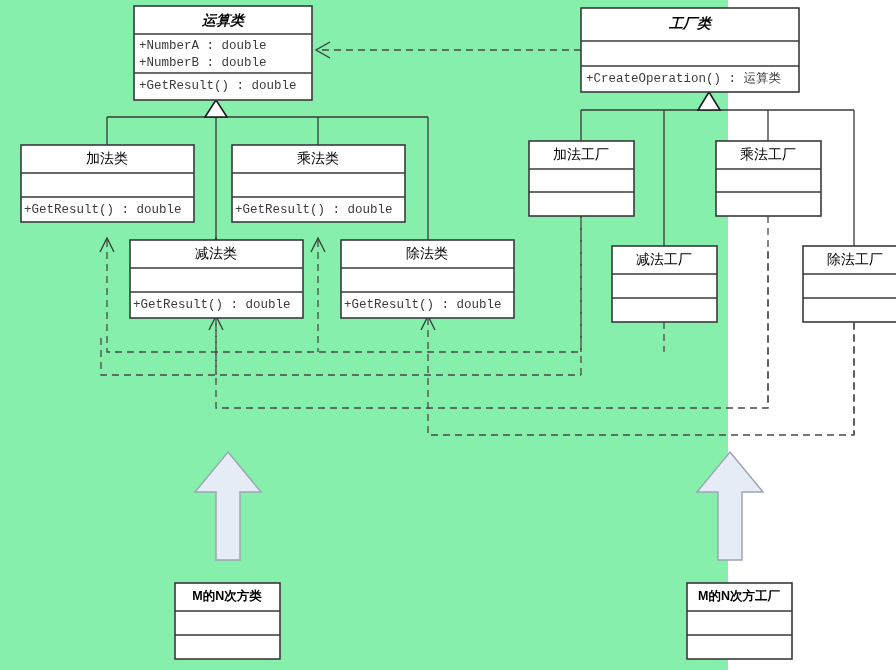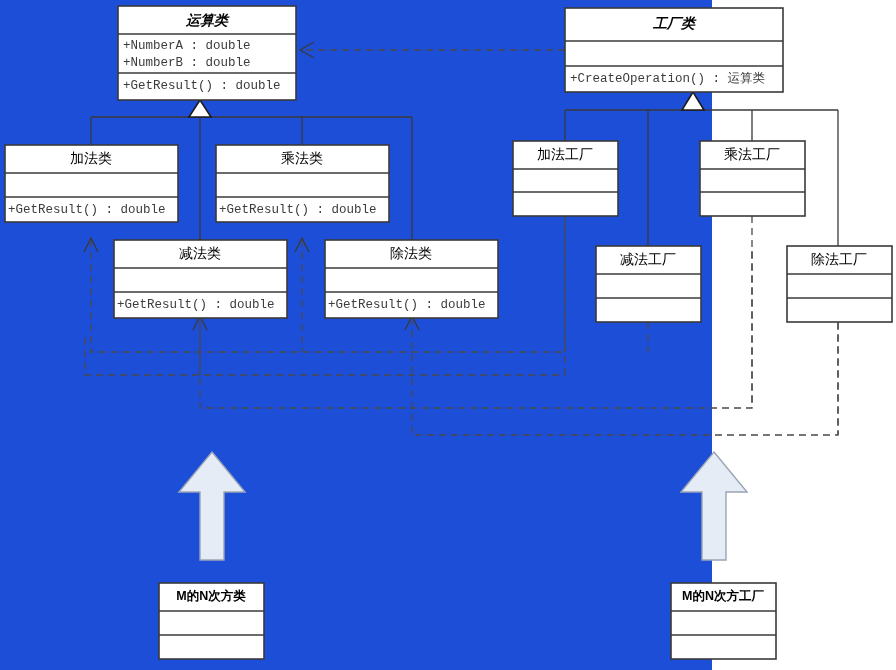--- a/index.html
+++ b/index.html
@@ -10,21 +10,22 @@
   body {
     width: 896px;
     height: 670px;
     font-family: "Liberation Sans", sans-serif;
     overflow: hidden;
   }
   #diagram-root {
     position: relative;
     width: 712px;
     height: 670px;
-    background: #1d4ed8;
+    background: #86efac;
+    padding-left: 16px;
   }
   svg#uml-canvas {
     display: block;
     width: 896px;
     height: 670px;
   }
   .cls-box-rect {
     fill: #ffffff;
     stroke: #3a3a3a;
     stroke-width: 1.6;

